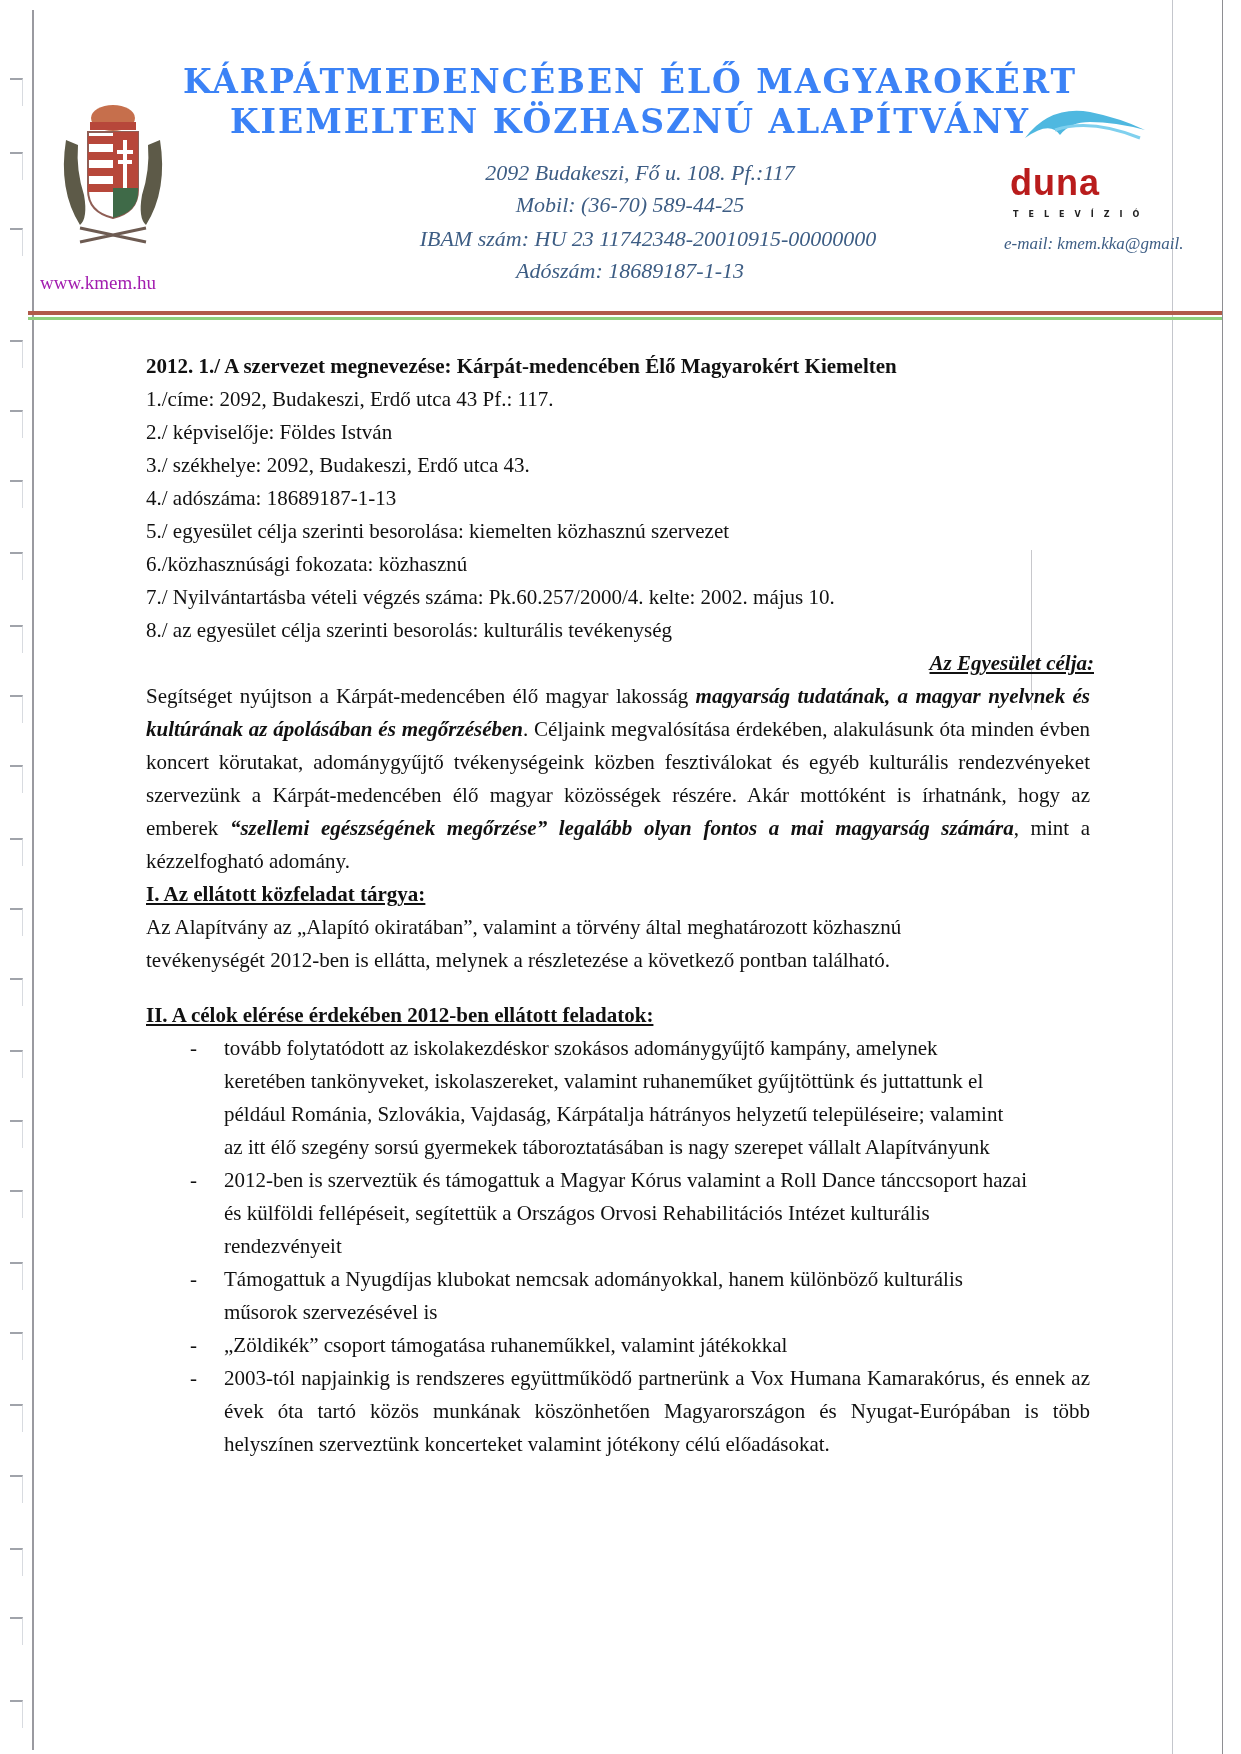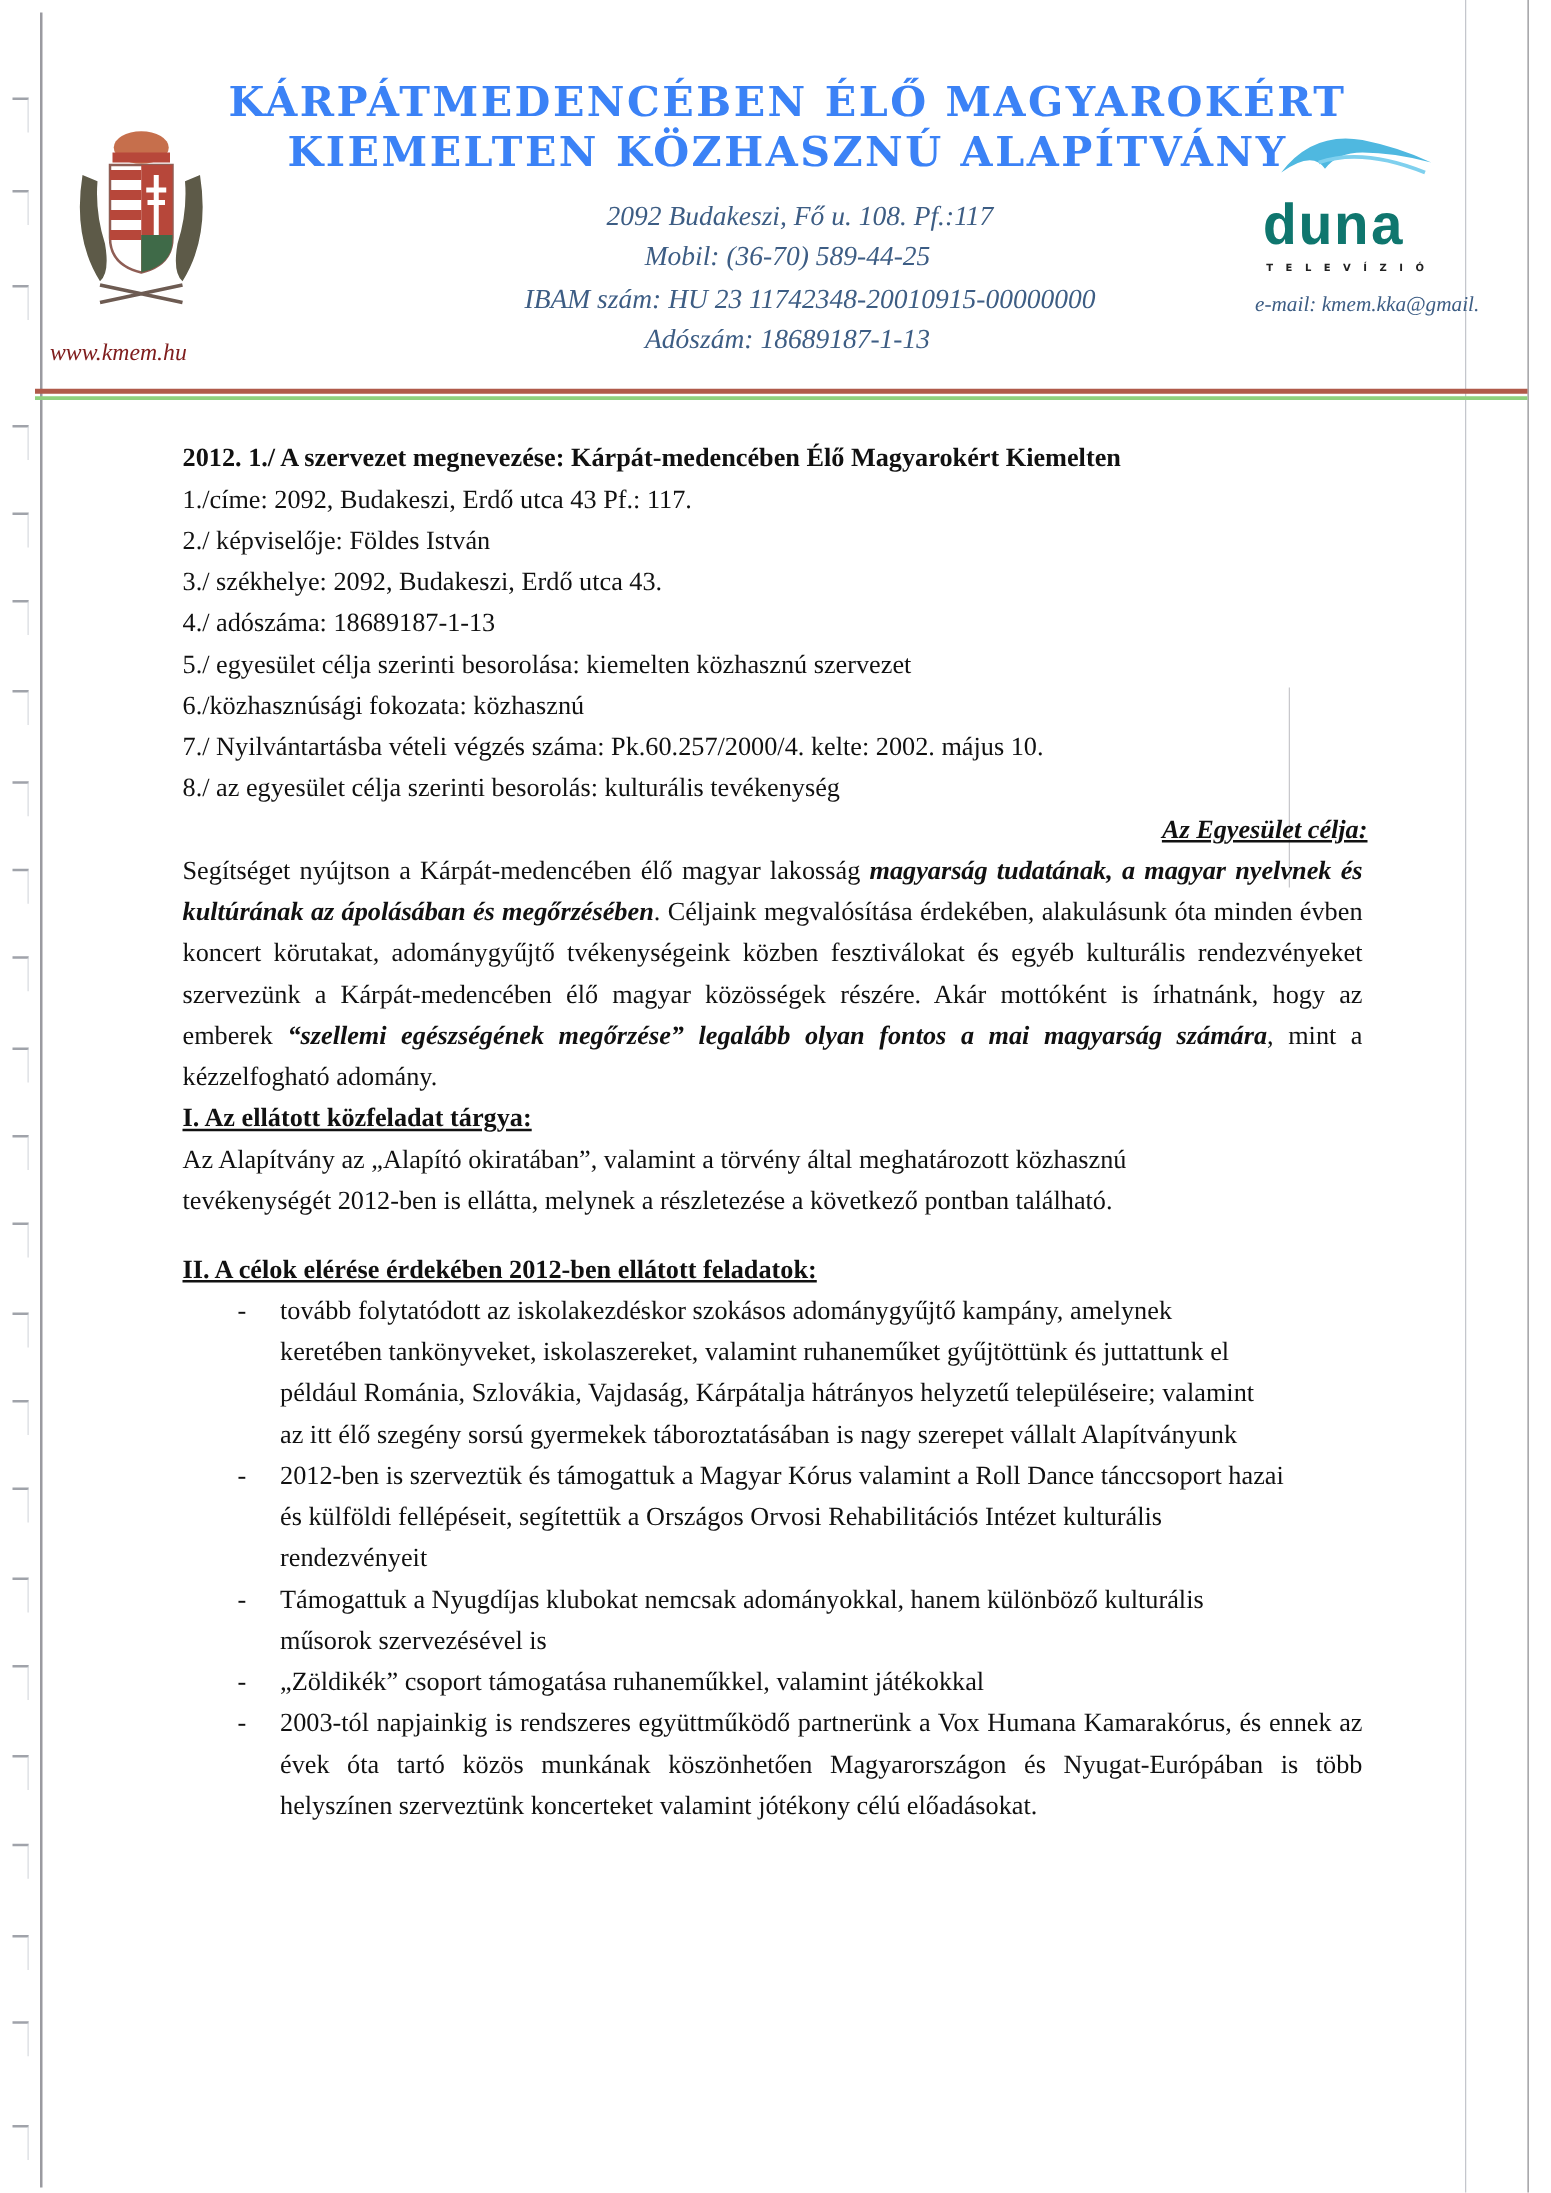--- a/index.html
+++ b/index.html
@@ -17,24 +17,24 @@
   .title-line { position: absolute; left: 0; width: 1180px; text-align: center; font-family: "DejaVu Serif", serif; font-weight: bold; color: #3b82f6; font-size: 33px; letter-spacing: 2px; }
   .title-1 { top: 22px; }
   .title-2 { top: 62px; }
   .addr { position: absolute; left: 0; width: 1180px; text-align: center; font-family: "Liberation Serif", serif; font-style: italic; color: #3d5d84; font-size: 22px; }
   .addr-1 { top: 120px; left: 10px; }
   .addr-2 { top: 152px; }
   .addr-3 { top: 186px; left: -6px; padding-left: 24px; }
   .addr-4 { top: 218px; }
 
   .coat { position: absolute; left: 18px; top: 60px; width: 110px; height: 150px; }
-  .website { position: absolute; left: 0; top: 232px; font-family: "Liberation Serif", serif; font-style: italic; color: #7f1d1d; font-size: 19px; }
+  .website { position: absolute; left: 0; top: 232px; font-family: "Liberation Serif", serif; color: #a21caf; font-size: 19px; }
 
   .duna-wave { position: absolute; left: 1020px; top: 100px; width: 130px; height: 50px; }
-  .duna-word { position: absolute; left: 1010px; top: 160px; font-family: Liberation Mono, monospace; font-weight: bold; font-size: 46px; color: #0f766e; letter-spacing: 1px; line-height: 46px; }
+  .duna-word { position: absolute; left: 1010px; top: 160px; font-family: Liberation Sans, sans-serif; font-weight: bold; font-size: 36px; color: #b91c1c; letter-spacing: 1px; line-height: 46px; }
   .duna-sub { position: absolute; left: 1013px; top: 210px; font-family: "DejaVu Sans", sans-serif; font-weight: bold; font-size: 8px; color: #222; letter-spacing: 10px; }
   .email { position: absolute; left: 1004px; top: 234px; font-family: "Liberation Serif", serif; font-style: italic; color: #3d5d84; font-size: 17px; white-space: nowrap; }
 
   .sep-red { position: absolute; left: 28px; top: 311px; width: 1194px; height: 4px; background: #b05a4a; }
   .sep-green { position: absolute; left: 28px; top: 317px; width: 1194px; height: 3px; background: #8fd07e; }
 
   
   .content { position: absolute; left: 146px; top: 350px; width: 948px; font-size: 21px; line-height: 33px; }
   .line { white-space: nowrap; }
   .bold { font-weight: bold; }

